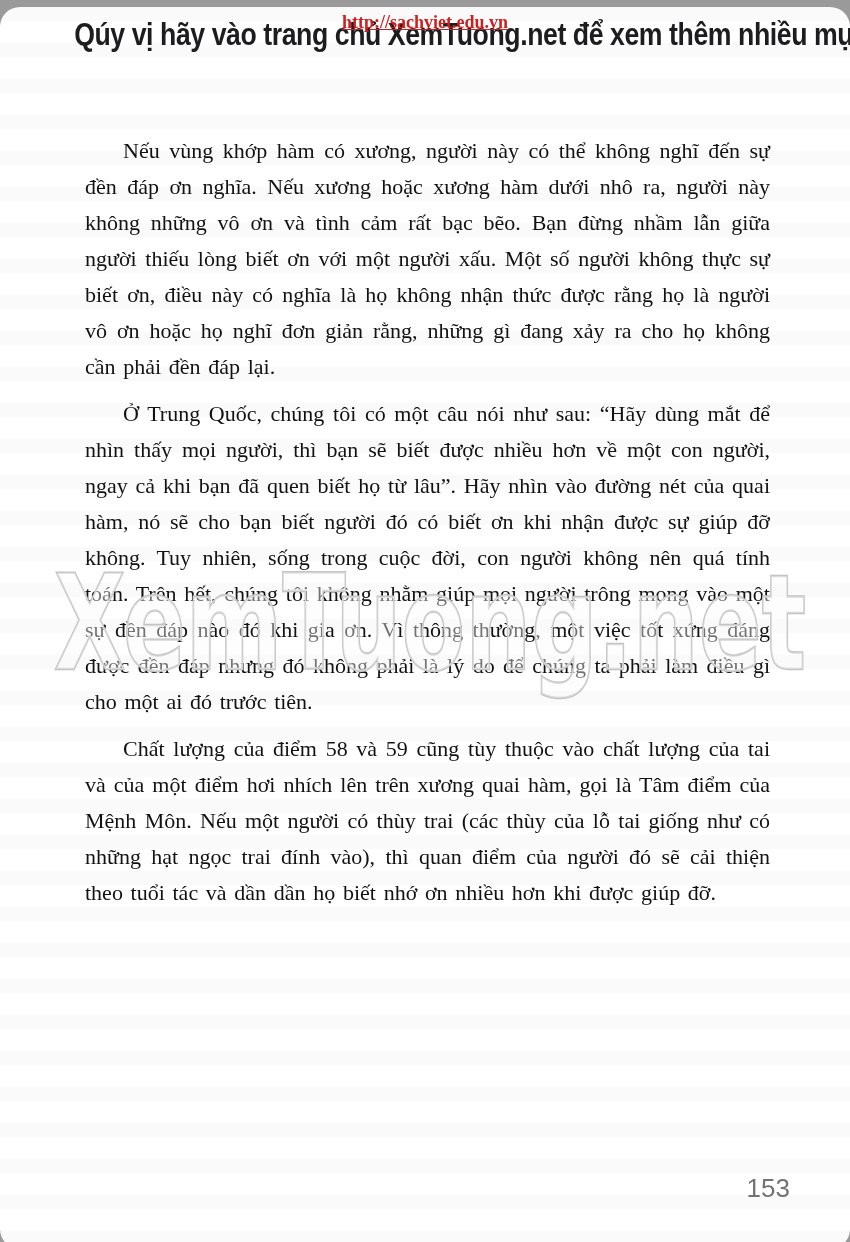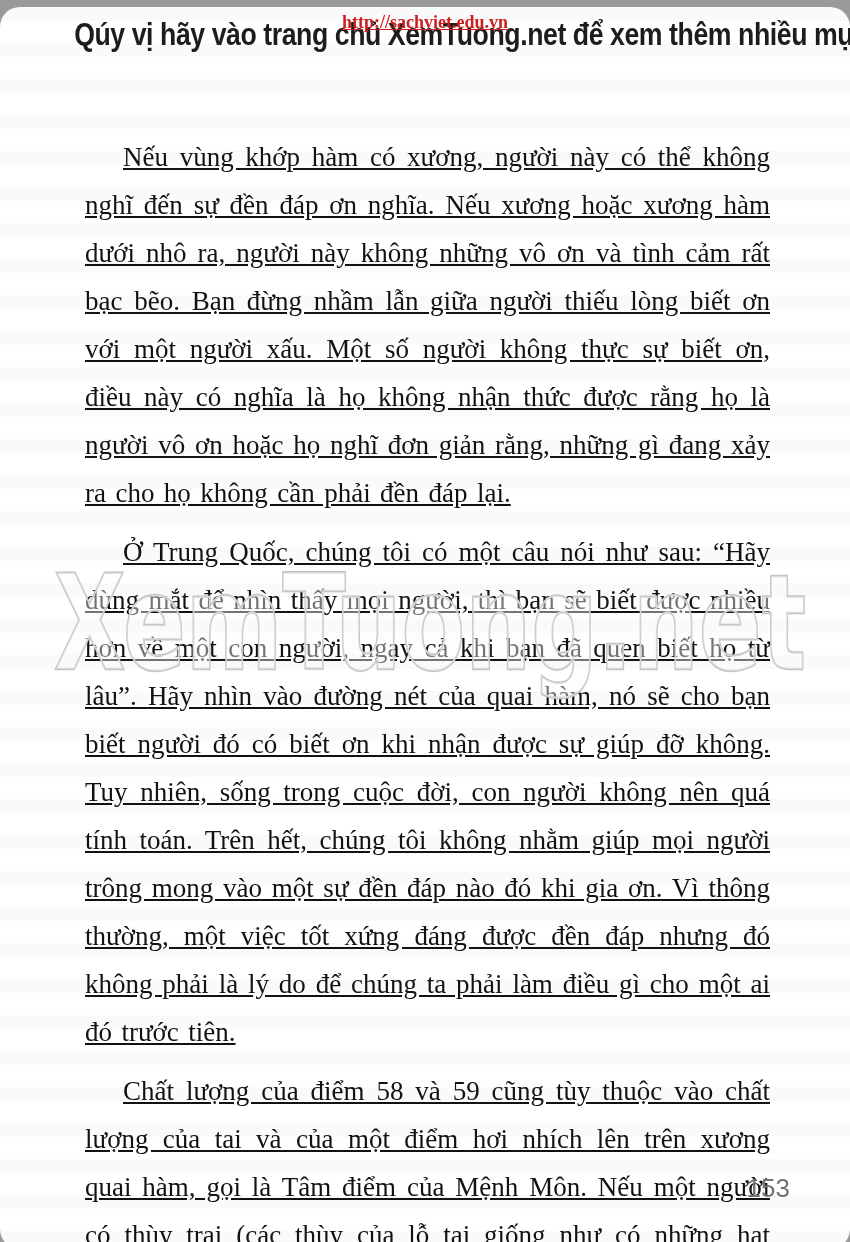--- a/index.html
+++ b/index.html
@@ -60,25 +60,24 @@
     position: absolute;
     left: 85px;
     right: 80px;
     top: 126px;
     z-index: 1;
   }
   .body-text p {
     margin: 0 0 11px 0;
     text-indent: 38px;
     text-align: justify;
-    font-size: 27px;
-    line-height: 48px;
+    font-size: 22px;
+    line-height: 36px;
     color: #121212;
     word-spacing: 0.10em;
-    text-decoration: underline;
   }
 
   .watermark {
     position: absolute;
     left: 45px;
     top: 520px;
     z-index: 2;
     pointer-events: none;
   }
   .watermark text {

